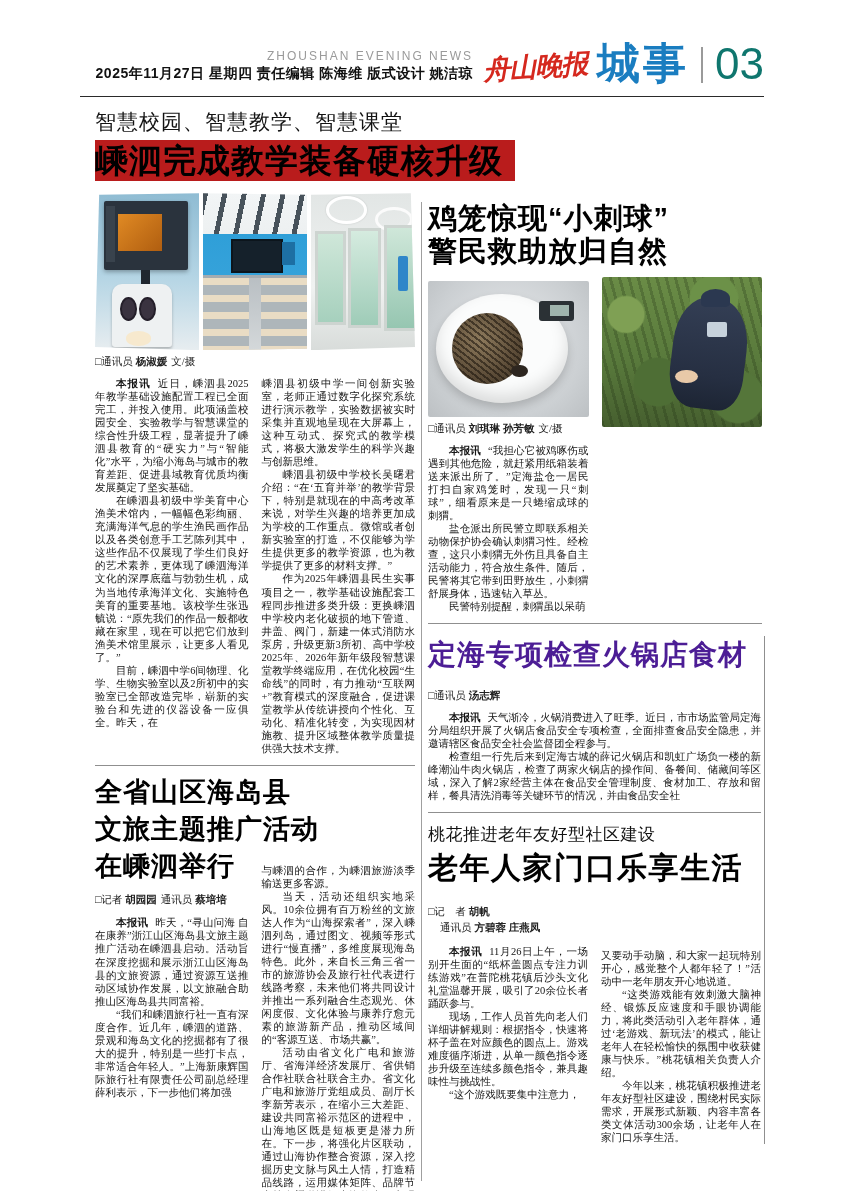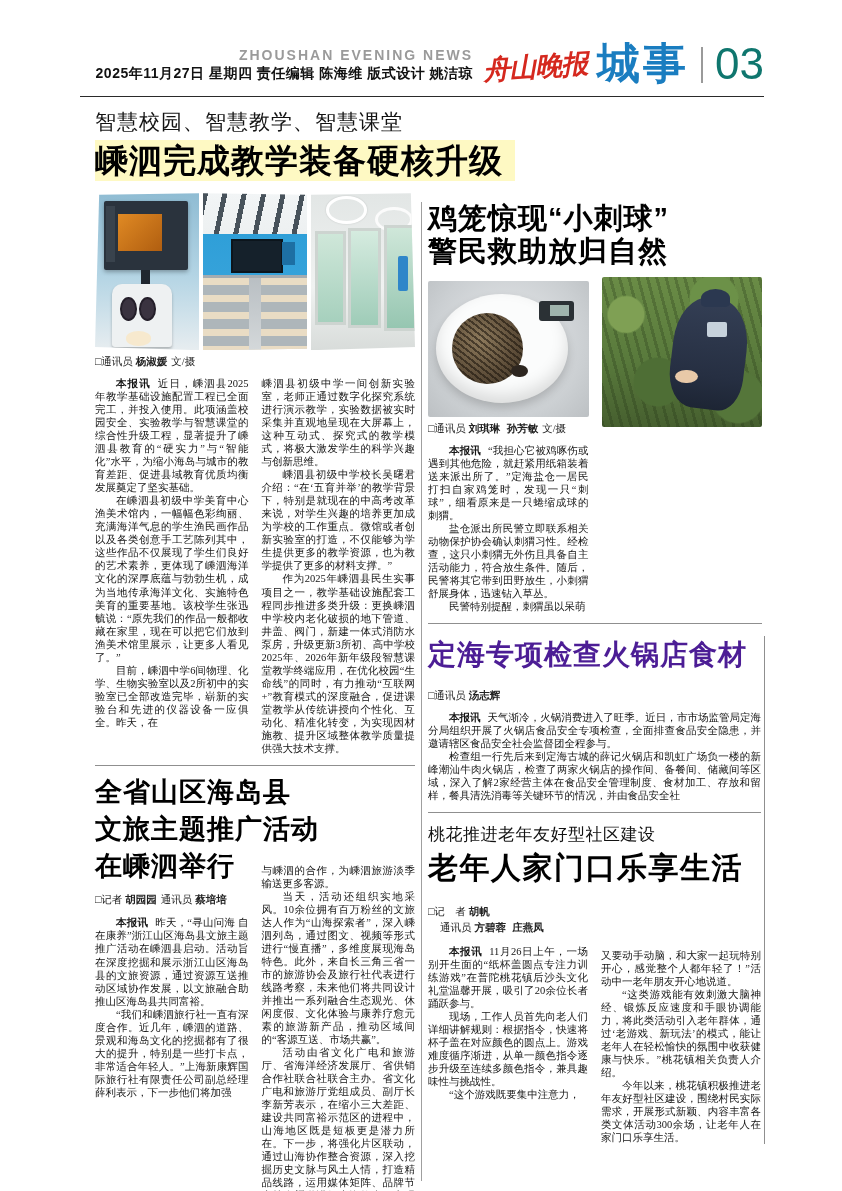--- a/index.html
+++ b/index.html
@@ -1,57 +1,57 @@
 <!DOCTYPE html>
 <html><head>
 <meta charset="utf-8">
 <style>
   html,body{margin:0;padding:0;background:#e9e9e9;}
   .page{position:relative;width:842px;height:1191px;margin:0 auto;background:#ffffff;
         overflow:hidden;font-family:"Liberation Serif",serif;color:#1a1a1a;}
   
   .masthead{position:absolute;top:44px;right:78px;display:flex;align-items:flex-end;gap:10px;}
   .mast-info{display:flex;flex-direction:column;align-items:flex-end;gap:2px;}
-  .en-name{font-family:"Liberation Sans",sans-serif;font-size:14px;color:#9a9a9a;letter-spacing:2px;font-weight:bold;}
+  .en-name{font-family:"Liberation Sans",sans-serif;font-size:12px;color:#9a9a9a;letter-spacing:2px;}
   .dateline{font-family:"Liberation Sans",sans-serif;font-size:14px;color:#111;font-weight:700;letter-spacing:.5px;}
   .logo{font-family:"Liberation Serif",serif;font-size:27px;font-weight:800;font-style:italic;
         color:#d5281e;transform:rotate(-4deg) translateY(2px);letter-spacing:-1px;}
   .section-name{font-family:"Liberation Sans",sans-serif;font-size:43px;font-weight:800;color:#1a7dc0;
         letter-spacing:3px;line-height:.9;}
   .mast-bar{width:2px;height:36px;background:#9a9a9a;margin:0 2px;}
   .page-no{font-family:"Liberation Sans",sans-serif;font-size:44px;font-weight:500;color:#0f766e;line-height:.85;}
   .head-rule{position:absolute;top:96px;left:80px;right:78px;border-top:1.5px solid #2a2a2a;}
   
   .content{position:absolute;top:104px;left:95px;right:80px;bottom:10px;display:flex;}
   .sec-left{width:320px;flex:0 0 320px;}
   .v-rule{width:1px;background:#9f9f9f;margin:98px 6px 0 6px;}
   .sec-right{flex:1;min-width:0;padding-top:98px;}
   
   .kicker{font-family:"Liberation Sans",sans-serif;font-size:21px;color:#121212;letter-spacing:1px;white-space:nowrap;margin:4px 0 4px;}
   .main-title{font-family:"Liberation Sans",sans-serif;font-size:33px;font-weight:800;color:#000;
-        letter-spacing:1px;white-space:nowrap;margin:0;width:420px;position:relative;z-index:2;background:#fef9c3;line-height:1.25;}
+        letter-spacing:1px;white-space:nowrap;margin:0;width:420px;position:relative;z-index:2;background:#b91c1c;line-height:1.25;}
   .r-title{font-family:"Liberation Sans",sans-serif;font-size:29px;font-weight:800;color:#000;
         letter-spacing:1px;line-height:1.15;margin:0 0 8px;}
   .h-title{font-family:"Liberation Sans",sans-serif;font-size:28px;font-weight:800;color:#4c1d95;
         letter-spacing:1px;white-space:nowrap;margin:12px 0 10px;}
   .kicker2{font-family:"Liberation Sans",sans-serif;font-size:17px;color:#121212;letter-spacing:.5px;margin:10px 0 2px;}
   .e-title{font-family:"Liberation Sans",sans-serif;font-size:30px;font-weight:800;color:#000;
         letter-spacing:1.5px;white-space:nowrap;margin:0 0 10px;}
   .t-title{font-family:"Liberation Sans",sans-serif;font-size:27px;font-weight:800;color:#000;
         letter-spacing:1px;line-height:1.38;margin:0 0 8px;width:240px;position:relative;z-index:2;}
   .t-title div{white-space:nowrap;}
   
   .cols{display:flex;gap:13px;}
   .col{flex:1;min-width:0;}
   .body p{margin:0;font-size:10.5px;line-height:1.24;text-align:justify;text-indent:2em;
           font-family:"Liberation Serif",serif;color:#151515;}
   .body p.cont{text-indent:0;}
   .lead{font-weight:800;font-family:Liberation Serif, serif;margin-right:7px;}
   .caption,.byline{font-size:10.5px;color:#222;margin:5px 0 8px;font-family:"Liberation Serif",serif;}
-  .caption b,.byline b{font-family:Liberation Mono, monospace;font-weight:700;margin:0 4px 0 3px;}
+  .caption b,.byline b{font-family:Liberation Serif, serif;font-weight:700;margin:0 4px 0 3px;}
   .byline2{line-height:1.55;}
   .byline2 .l2row{margin-left:12px;}
   
   .art-rule{border-top:1px solid #8f8f8f;margin:10px 0 8px;}
   .right-lower{border-right:1px solid #8f8f8f;padding-right:3px;margin-right:-3px;}
   
   .photo{position:relative;overflow:hidden;background:#ccc;}
   .photo *{position:absolute;}
   .photo-row{display:flex;gap:4px;height:157px;margin:12px 0 0;}
   .photo-row .photo{flex:1;}

